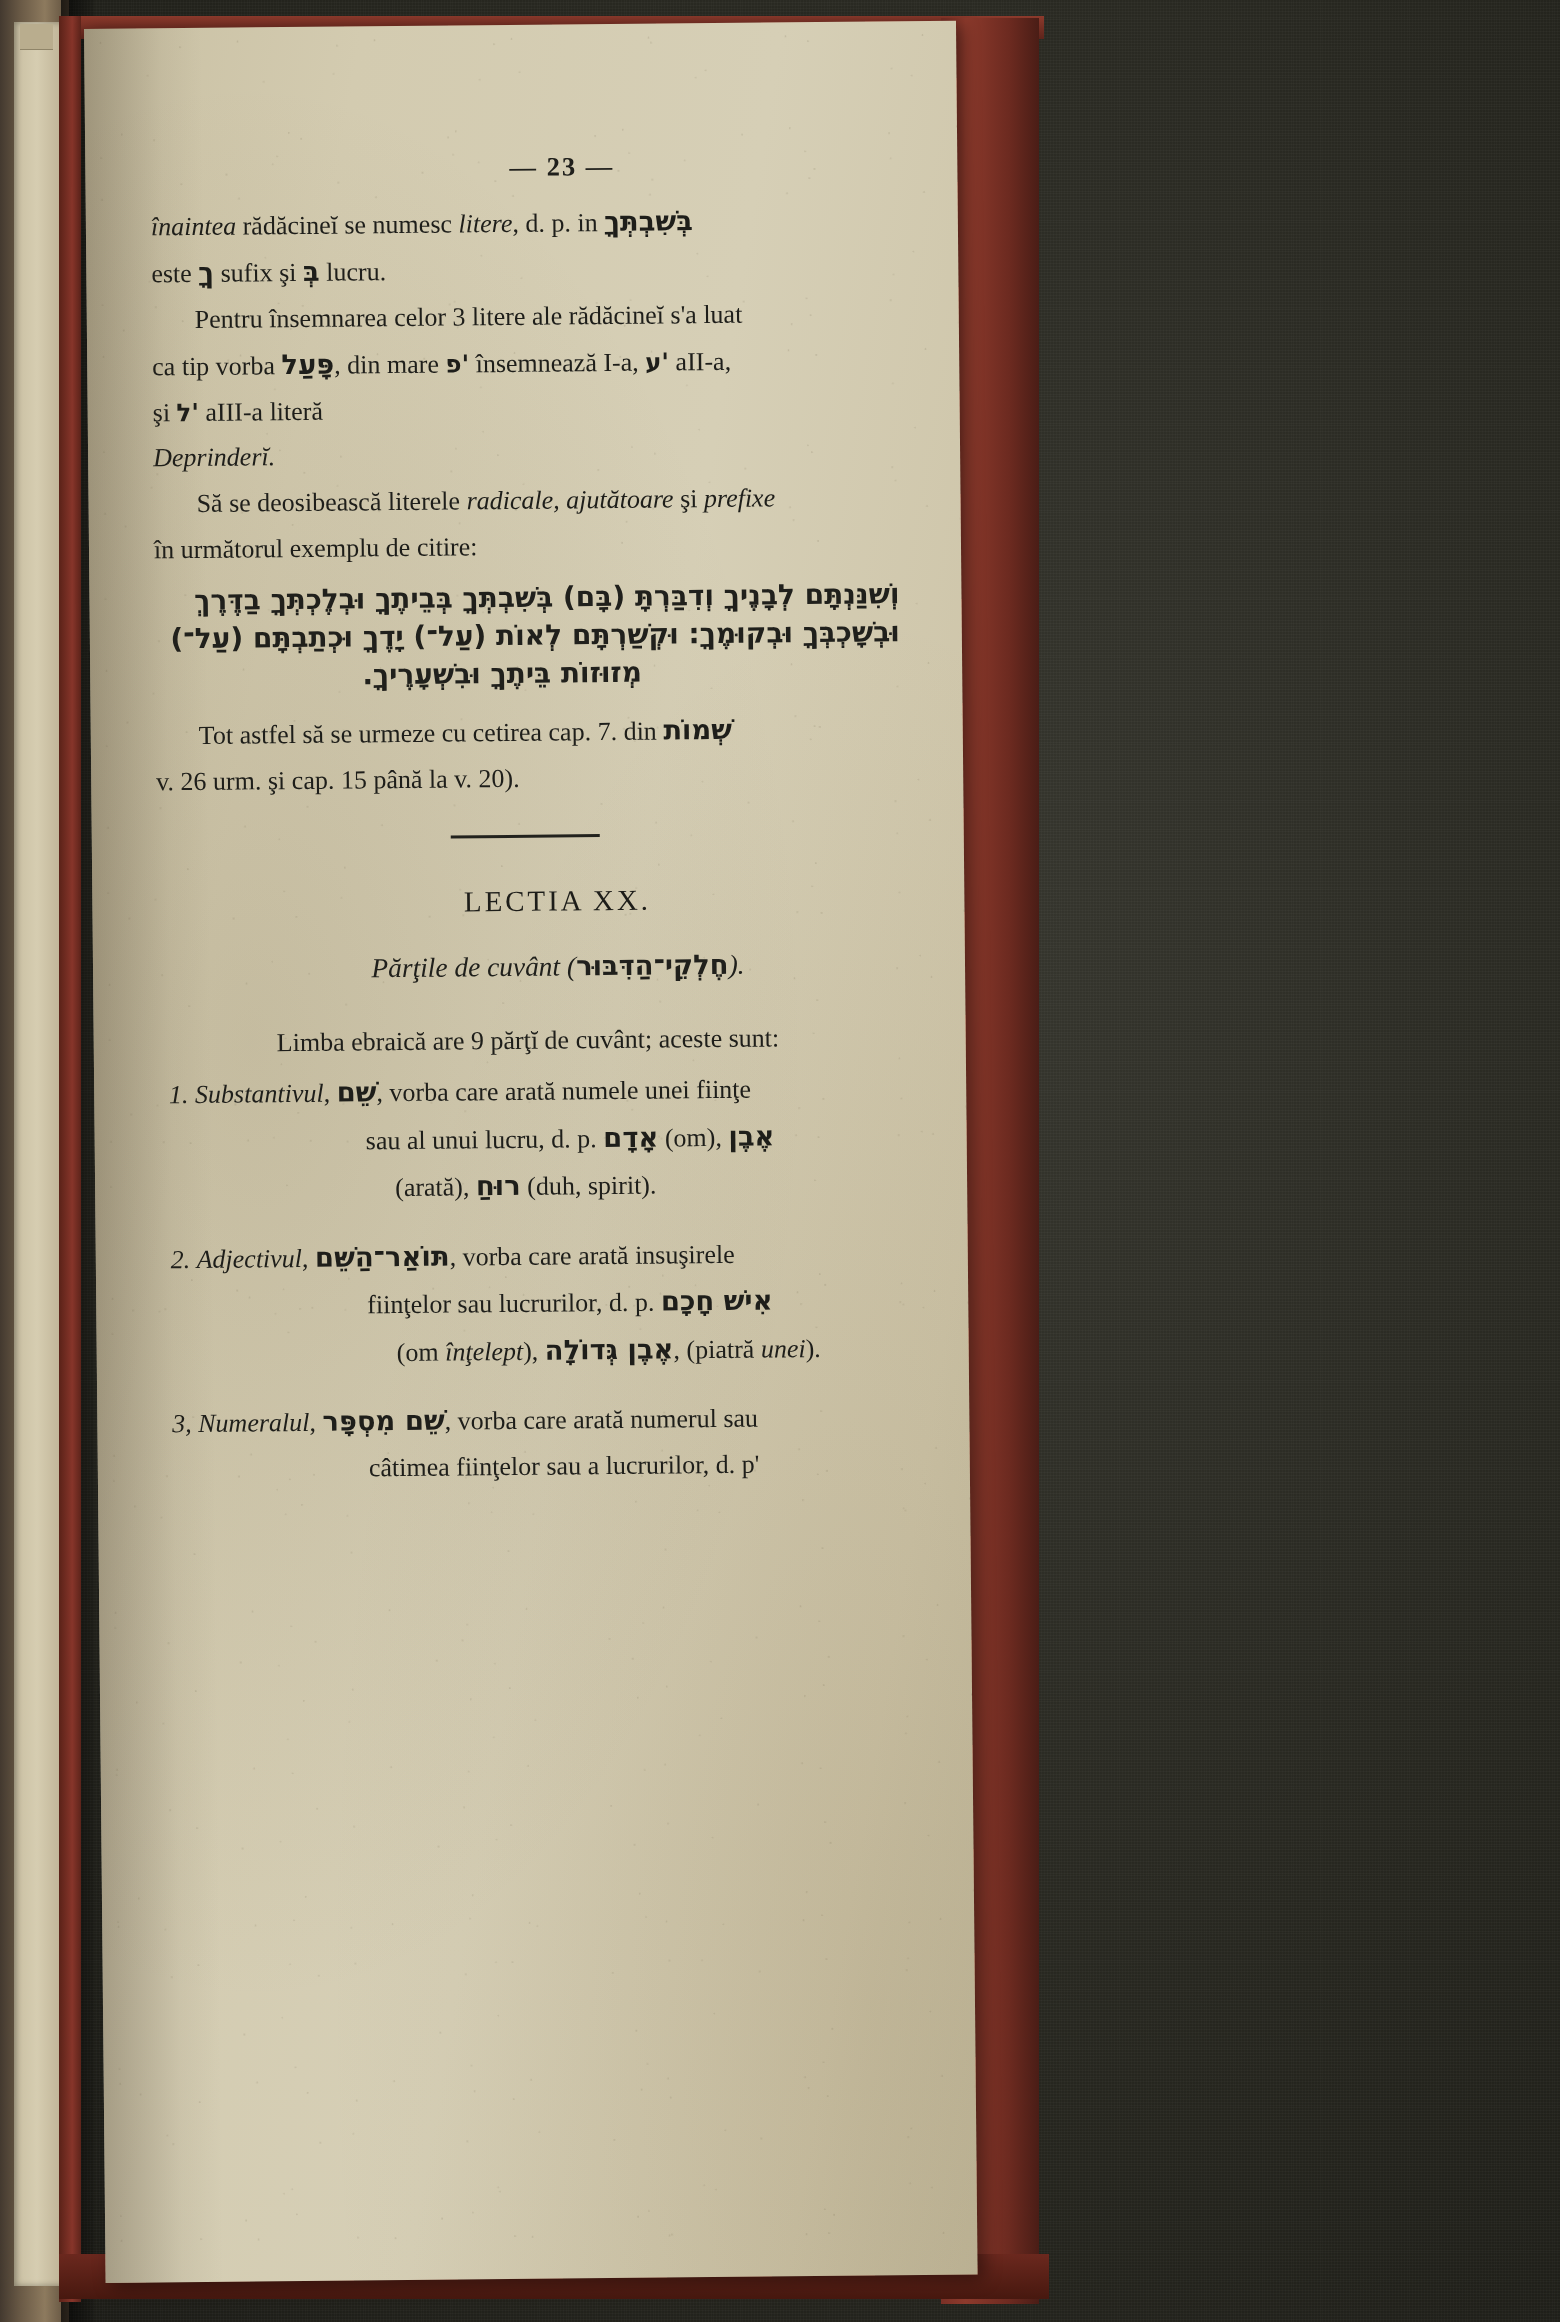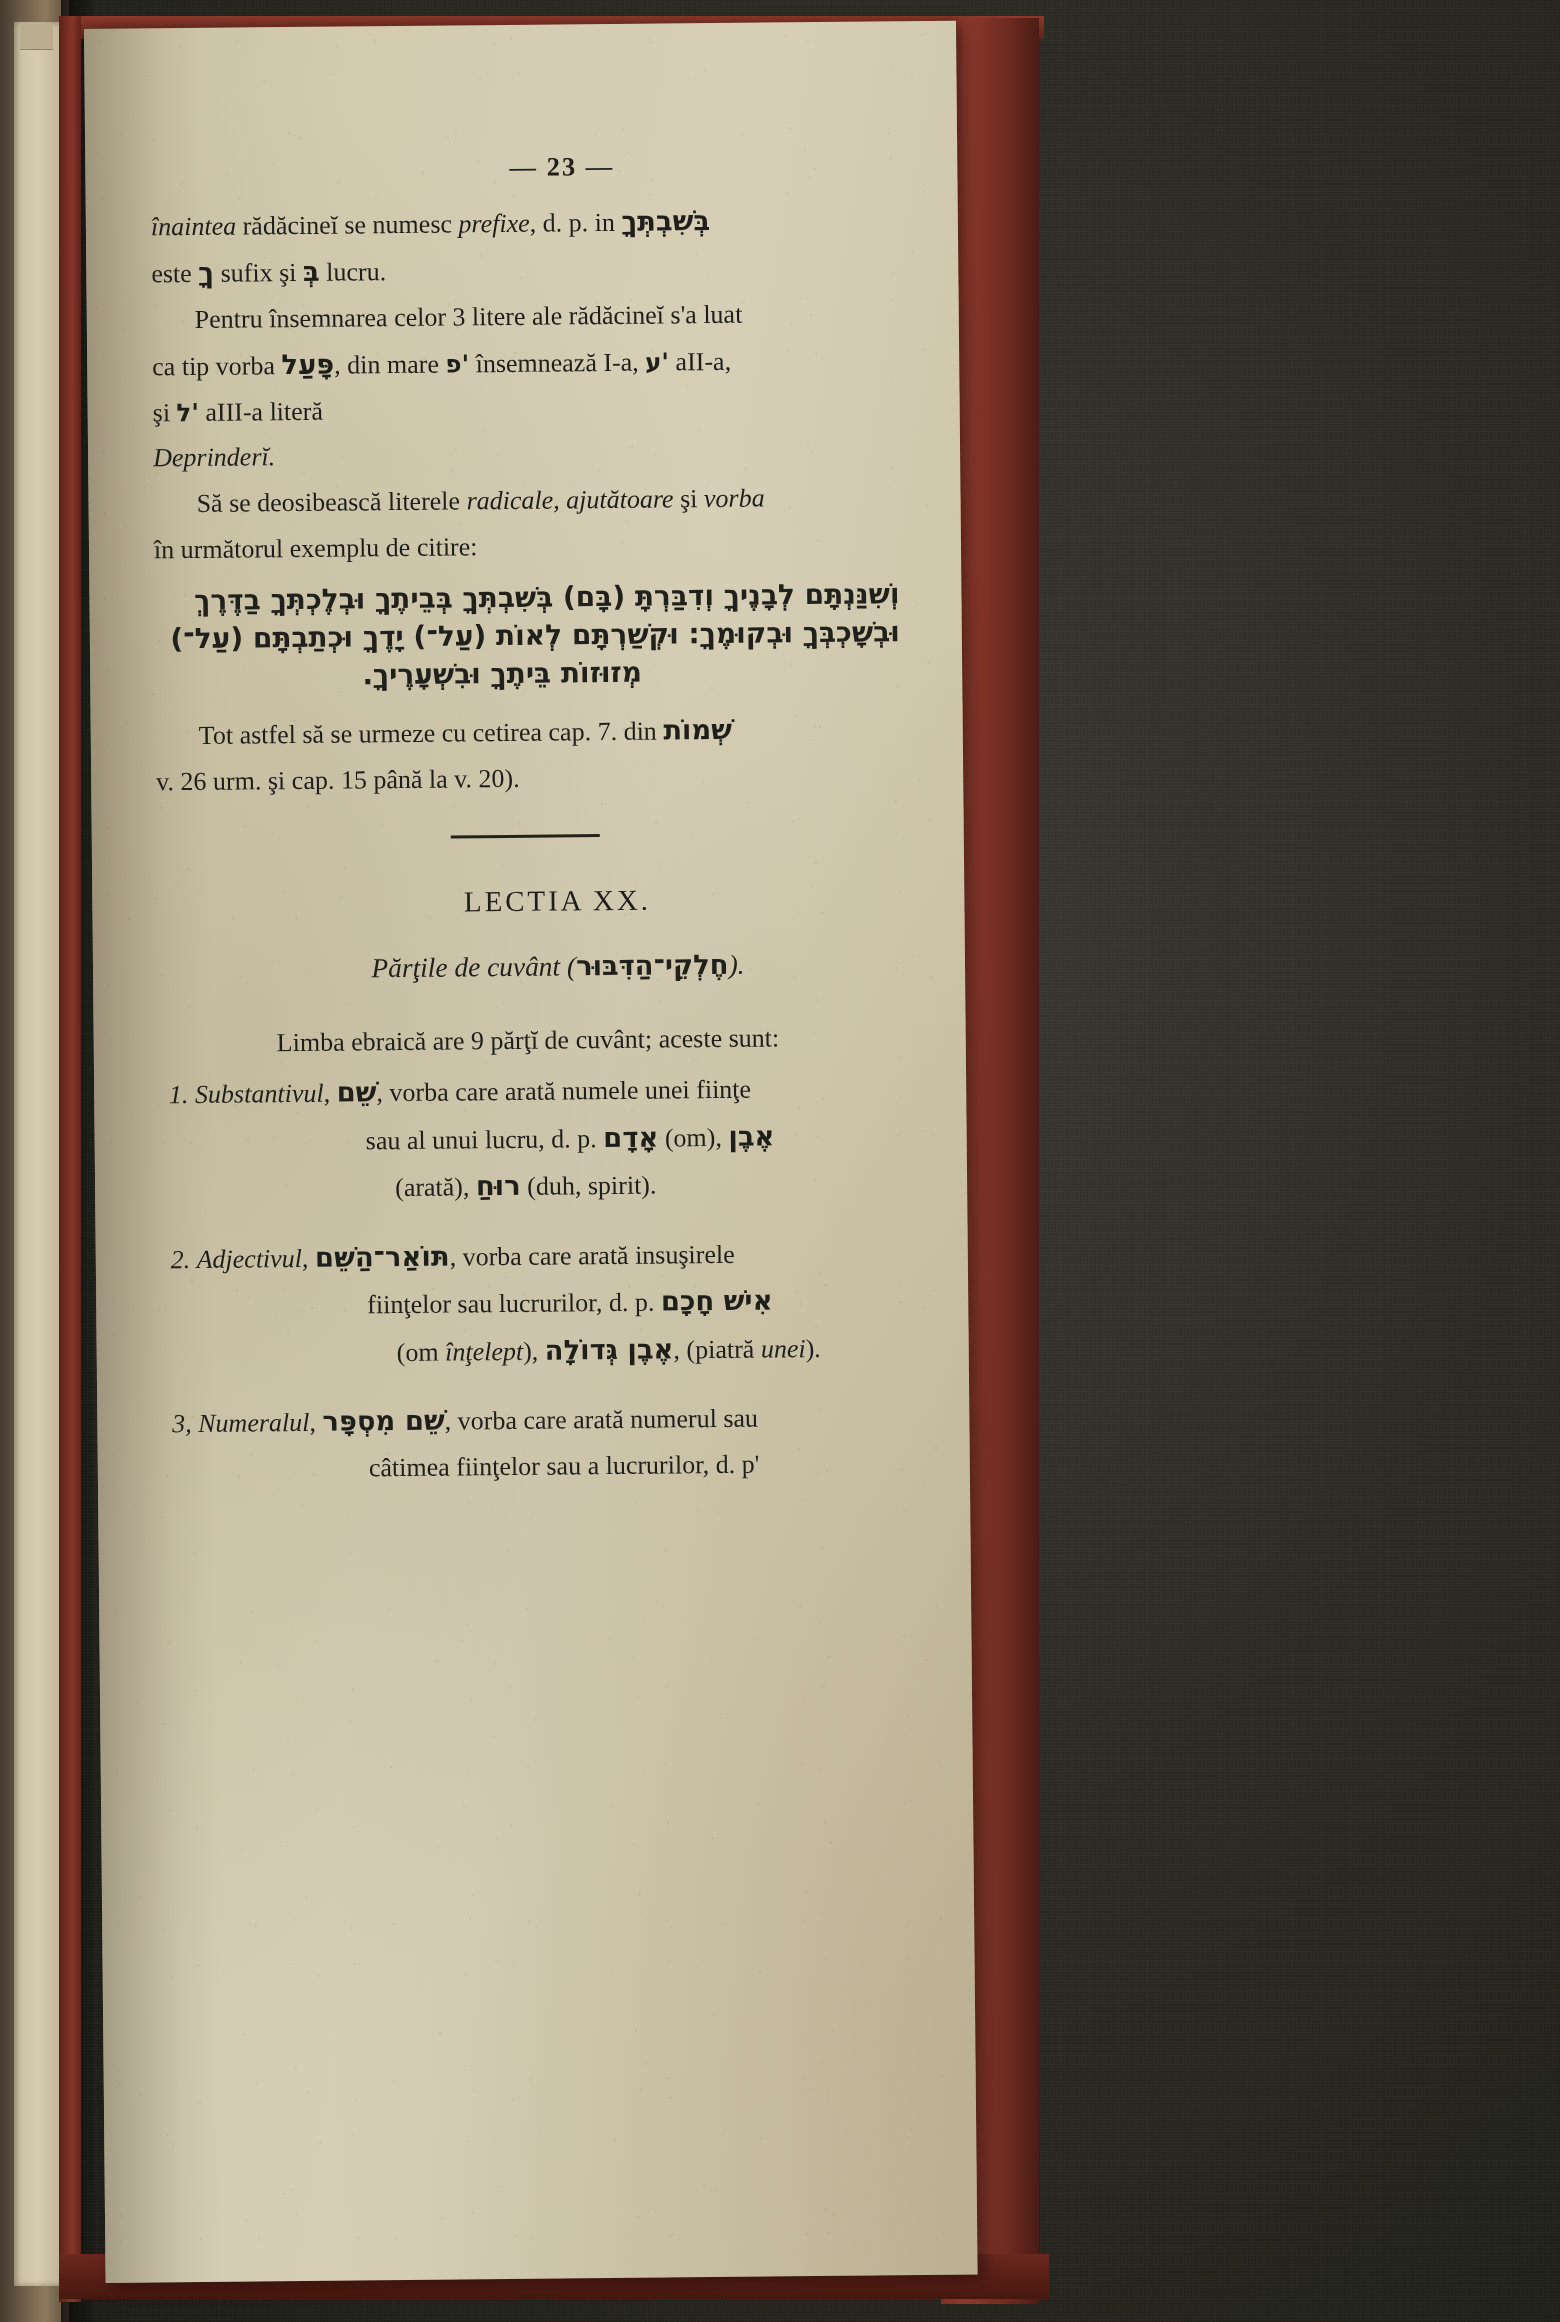--- a/index.html
+++ b/index.html
@@ -229,33 +229,33 @@
   <div id="cover-top-bar"></div>
   <div id="cover-left-edge"></div>
   <div id="right-cover"></div>
   <div id="cover-bottom-bar"></div>
 
   <div id="page">
     <div id="type">
 
       <div class="folio">— 23 —</div>
 
-      <p class="ln"><span class="it">înaintea</span><span> rădăcineĭ se numesc </span><span class="it">prefixe</span><span>, d. p. in </span><span class="heb-lg">בְּשִׁבְתְּךָ</span></p>
+      <p class="ln"><span class="it">înaintea</span><span> rădăcineĭ se numesc </span><span class="it">litere</span><span>, d. p. in </span><span class="heb-lg">בְּשִׁבְתְּךָ</span></p>
 
       <p class="ln"><span>este </span><span class="heb-lg">ךָ</span><span> sufix şi </span><span class="heb-lg">בְּ</span><span> lucru.</span></p>
 
       <p class="ln ind">Pentru însemnarea celor 3 litere ale rădăcineĭ s'a luat</p>
 
       <p class="ln"><span>ca tip vorba </span><span class="heb-lg">פָּעַל</span><span>, din mare </span><span class="heb">'פ</span><span> însemnează I-a, </span><span class="heb">'ע</span><span> aII-a,</span></p>
 
       <p class="ln"><span>şi </span><span class="heb">'ל</span><span> aIII-a literă</span></p>
 
       <p class="ln it">Deprinderĭ.</p>
 
-      <p class="ln ind"><span>Să se deosibească literele </span><span class="it">radicale, ajutătoare</span><span> şi </span><span class="it">vorba</span></p>
+      <p class="ln ind"><span>Să se deosibească literele </span><span class="it">radicale, ajutătoare</span><span> şi </span><span class="it">prefixe</span></p>
 
       <p class="ln">în următorul exemplu de citire:</p>
 
       <div class="heb-block">
         <span class="l">וְשִׁנַּנְתָּם לְבָנֶיךָ וְדִבַּרְתָּ (בָּם) בְּשִׁבְתְּךָ בְּבֵיתֶךָ וּבְלֶכְתְּךָ בַדֶּרֶךְ</span>
         <span class="l c2">וּבְשָׁכְבְּךָ וּבְקוּמֶךָ: וּקְשַׁרְתָּם לְאוֹת (עַל־) יָדֶךָ וּכְתַבְתָּם (עַל־)</span>
         <span class="l c3">מְזוּזוֹת בֵּיתֶךָ וּבִשְׁעָרֶיךָ.</span>
       </div>
 
       <p class="ln ind"><span>Tot astfel să se urmeze cu cetirea cap. 7. din </span><span class="heb-lg">שְׁמוֹת</span></p>

